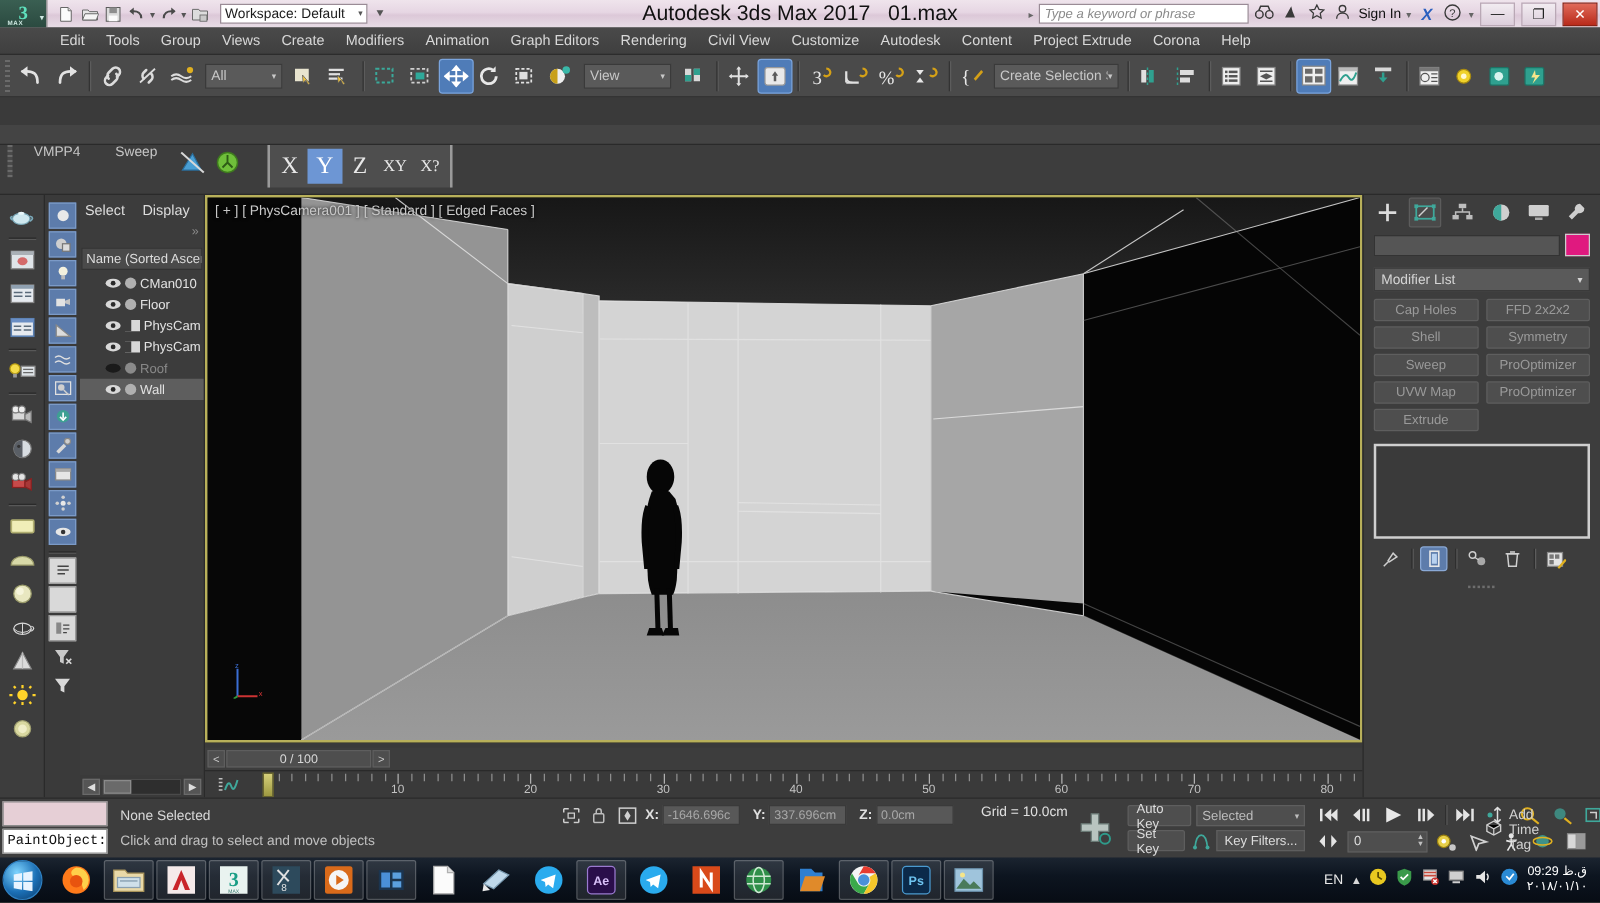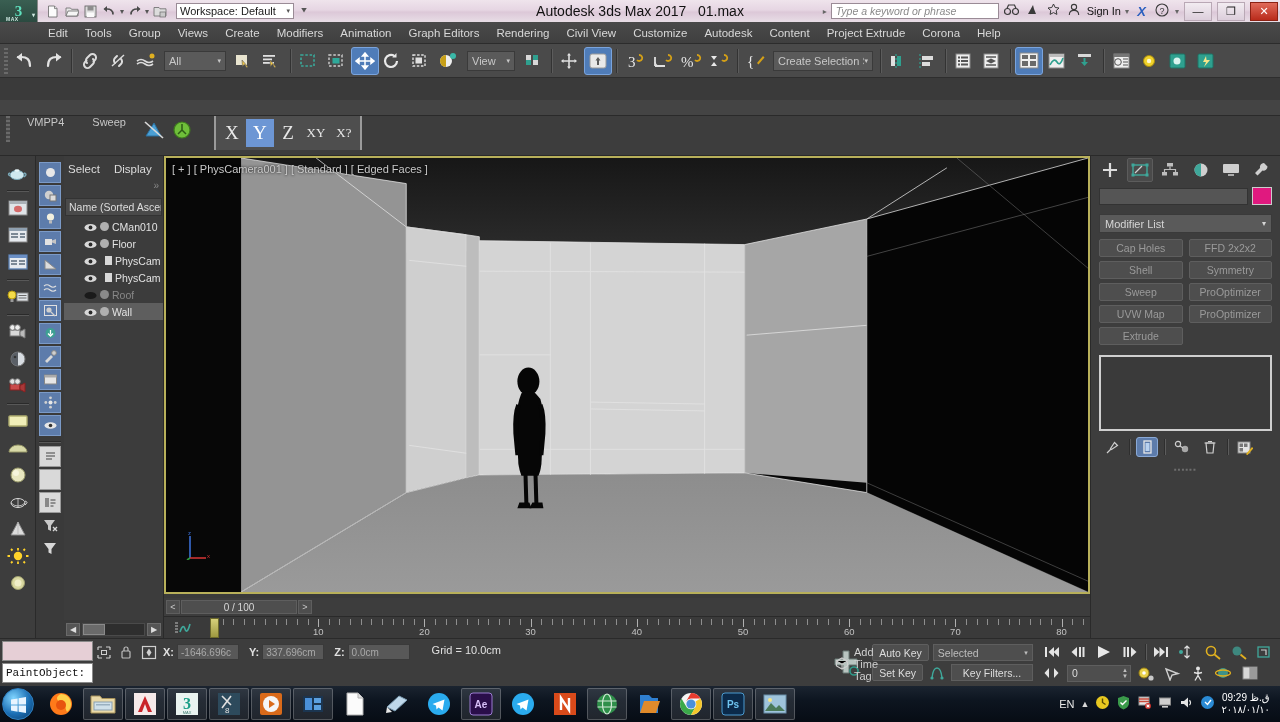--- a/index.html
+++ b/index.html
@@ -30,21 +30,21 @@
     width: 17px; height: 17px; display: flex; align-items: center; justify-content: center;
     font-size: 11px; color: #444;
   }
   .wsbox {
     margin-left: 6px; height: 16px; min-width: 118px; background: #fff;
     border: 1px solid #9a8b96; font-size: 11px; color: #1a1a1a;
     display: flex; align-items: center; padding: 0 3px; justify-content: space-between;
   }
   .titletext {
     position: absolute; left: 0; right: 0; text-align: center;
-    font-size: 14px; color: #111; pointer-events: none;
+    font-size: 17px; color: #111; pointer-events: none;
   }
   .title-right {
     margin-left: auto; display: flex; align-items: center; gap: 4px; padding-right: 2px;
   }
   .searchbox {
     width: 168px; height: 16px; background: #fff; border: 1px solid #9a8b96;
     font-size: 10.5px; color: #8a8a8a; font-style: italic;
     display: flex; align-items: center; padding: 0 4px;
   }
   .ticon { font-size: 12px; color: #333; width: 17px; text-align: center; }
@@ -486,21 +486,21 @@
           <rect x="5.5" y="5.5" width="6.5" height="6" fill="#e0e0e0"></rect>
         </svg>
     </div>
     <div class="tbi">
       <svg width="22" height="18" viewBox="0 0 22 18">
           <circle cx="8" cy="9" r="6" fill="#efefef"></circle>
           <path d="M8 3a6 6 0 000 12z" fill="#c8a018"></path>
           <circle cx="15" cy="4" r="3" fill="#3ab8a8"></circle>
         </svg>
     </div>
-    <div class="tb-dd" style="width:48px;margin:0 4px;">
+    <div class="tb-dd" style="width:70px;margin:0 4px;">
       <span>View</span>
       <span style="font-size:7px;">▾</span>
     </div>
     <div class="tbi">
       <svg width="22" height="18" viewBox="0 0 22 18">
           <rect x="4" y="3" width="5" height="10" fill="#d8d8d8"></rect>
           <rect x="4" y="8" width="5" height="5" fill="#2fa08f"></rect>
           <rect x="11" y="3" width="5" height="10" fill="#d8d8d8"></rect>
           <rect x="11" y="3" width="5" height="5" fill="#2fa08f"></rect>
         </svg>
@@ -1275,20 +1275,24 @@
       </div>
     </div>
     <div class="cp-grip">▪▪▪▪▪▪</div>
   </div>
 
   <div class="statusbar">
     <div class="sb-maxscript">
       <div class="sb-mini"></div>
       <div class="sb-paint">PaintObject:</div>
     </div>
+    <div class="sb-prompt">
+      <div class="sb-line1">None Selected</div>
+      <div class="sb-line2">Click and drag to select and move objects</div>
+    </div>
     <div style="position:relative;flex:1;">
       <div class="sb-coords">
         <span style="width:18px;height:16px;display:flex;align-items:center;justify-content:center;">
           <svg width="14" height="13" viewBox="0 0 14 13">
               <path d="M1 1h4M1 1v3M13 1H9M13 1v3M1 12h4M1 12V9M13 12H9M13 12V9" stroke="#cfcfcf" stroke-width="1.2"></path>
               <rect x="4.5" y="4.5" width="5" height="4" fill="none" stroke="#cfcfcf" stroke-width="1"></rect>
             </svg>
         </span>
         <span style="width:18px;height:16px;display:flex;align-items:center;justify-content:center;">
           <svg width="12" height="14" viewBox="0 0 12 14">

